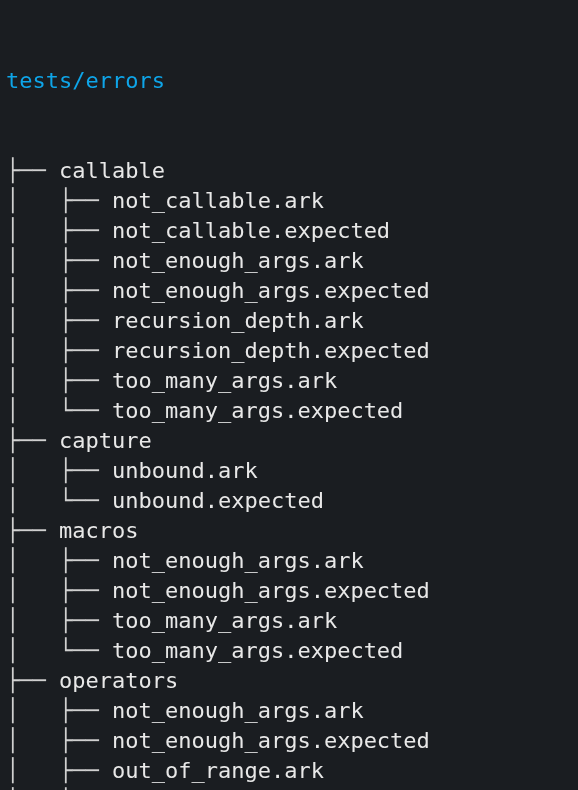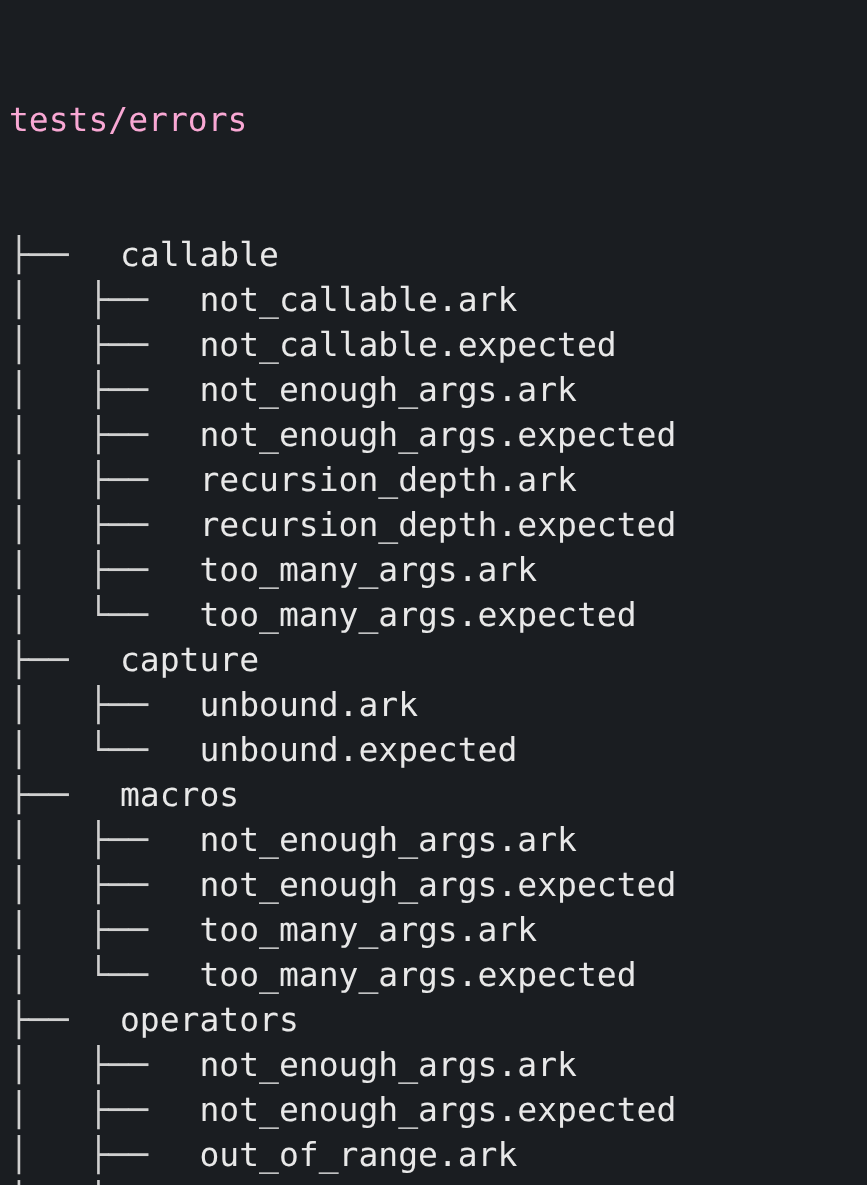--- a/index.html
+++ b/index.html
@@ -19,24 +19,23 @@
     white-space: pre;
   }
   .tree-line {
     display: flex;
   }
   .branch {
     color: #d0d0d0;
   }
   .name {
     color: #e8e8e8;
-    margin-left: 21px;
   }
   .root {
-    color: #f9a8d4;
+    color: #0ea5e9;
   }
 </style>
 </head>
 <body>
 
 <div class="terminal">
   <div class="root">tests/errors</div>
   <div id="tree-container"><div class="tree-line"><span class="branch">├── </span><span class="name">callable</span></div><div class="tree-line"><span class="branch">│   ├── </span><span class="name">not_callable.ark</span></div><div class="tree-line"><span class="branch">│   ├── </span><span class="name">not_callable.expected</span></div><div class="tree-line"><span class="branch">│   ├── </span><span class="name">not_enough_args.ark</span></div><div class="tree-line"><span class="branch">│   ├── </span><span class="name">not_enough_args.expected</span></div><div class="tree-line"><span class="branch">│   ├── </span><span class="name">recursion_depth.ark</span></div><div class="tree-line"><span class="branch">│   ├── </span><span class="name">recursion_depth.expected</span></div><div class="tree-line"><span class="branch">│   ├── </span><span class="name">too_many_args.ark</span></div><div class="tree-line"><span class="branch">│   └── </span><span class="name">too_many_args.expected</span></div><div class="tree-line"><span class="branch">├── </span><span class="name">capture</span></div><div class="tree-line"><span class="branch">│   ├── </span><span class="name">unbound.ark</span></div><div class="tree-line"><span class="branch">│   └── </span><span class="name">unbound.expected</span></div><div class="tree-line"><span class="branch">├── </span><span class="name">macros</span></div><div class="tree-line"><span class="branch">│   ├── </span><span class="name">not_enough_args.ark</span></div><div class="tree-line"><span class="branch">│   ├── </span><span class="name">not_enough_args.expected</span></div><div class="tree-line"><span class="branch">│   ├── </span><span class="name">too_many_args.ark</span></div><div class="tree-line"><span class="branch">│   └── </span><span class="name">too_many_args.expected</span></div><div class="tree-line"><span class="branch">├── </span><span class="name">operators</span></div><div class="tree-line"><span class="branch">│   ├── </span><span class="name">not_enough_args.ark</span></div><div class="tree-line"><span class="branch">│   ├── </span><span class="name">not_enough_args.expected</span></div><div class="tree-line"><span class="branch">│   ├── </span><span class="name">out_of_range.ark</span></div><div class="tree-line"><span class="branch">│   └── </span><span class="name">out_of_range.expected</span></div></div>
   
 </div>

